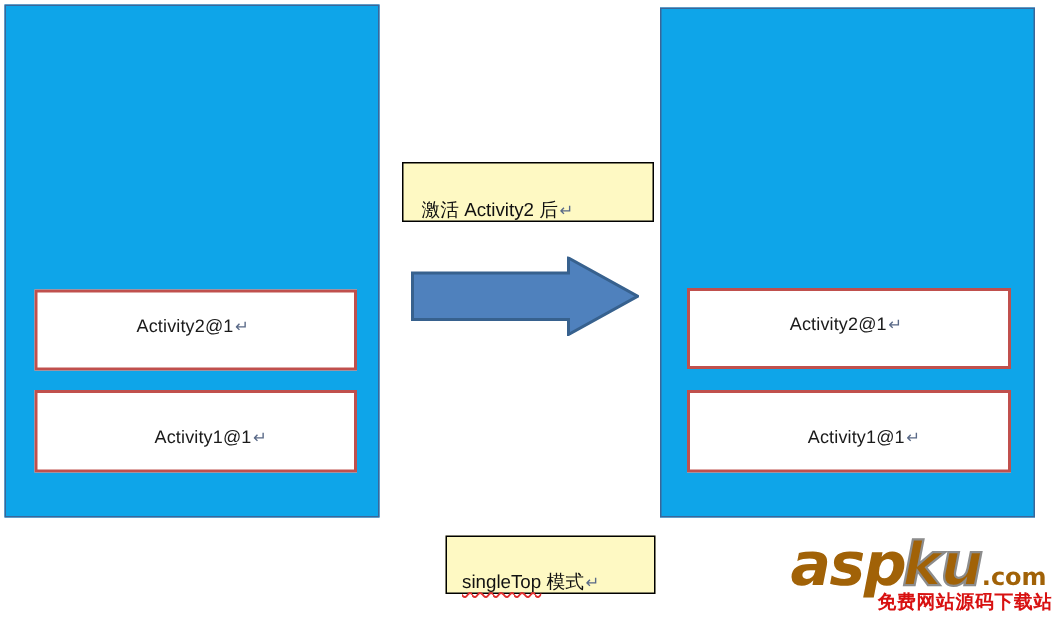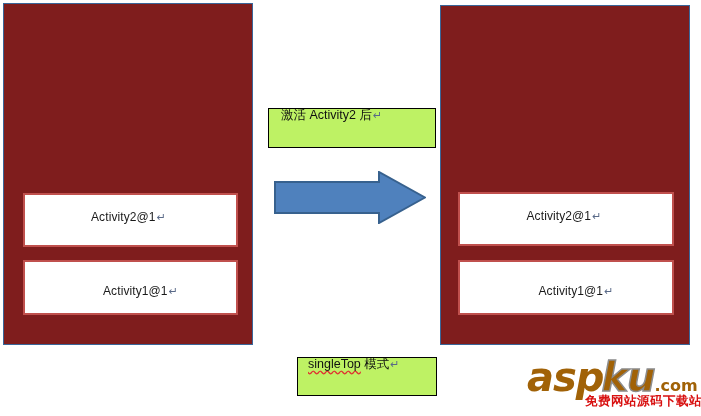--- a/index.html
+++ b/index.html
@@ -12,21 +12,21 @@
     width: 701px;
     height: 416px;
     background: #ffffff;
     overflow: hidden;
     font-family: "Liberation Sans", "DejaVu Sans", sans-serif;
   }
 
   
   .stack-panel {
     position: absolute;
-    background-color: #7f1d1d;
+    background-color: #0ea5e9;
     border: 1px solid #3a6699;
     box-sizing: border-box;
   }
   #panel-before {
     left: 3px;
     top: 3px;
     width: 250px;
     height: 342px;
   }
   #panel-after {
@@ -91,25 +91,25 @@
   .activity-box.box-bottom .activity-label {
     transform: translate(10px, 3px);
   }
   .activity-box.box-top .activity-label {
     transform: translate(-2px, -3px);
   }
 
   
   .caption-box {
     position: absolute;
-    background: #bef264;
+    background: #fef9c3;
     border: 1px solid #000000;
     box-sizing: border-box;
     display: flex;
-    align-items: flex-start;
+    align-items: flex-end;
   }
   #caption-transition {
     left: 268px;
     top: 108px;
     width: 168px;
     height: 40px;
     padding-left: 12px;
   }
   #caption-mode {
     left: 297px;

